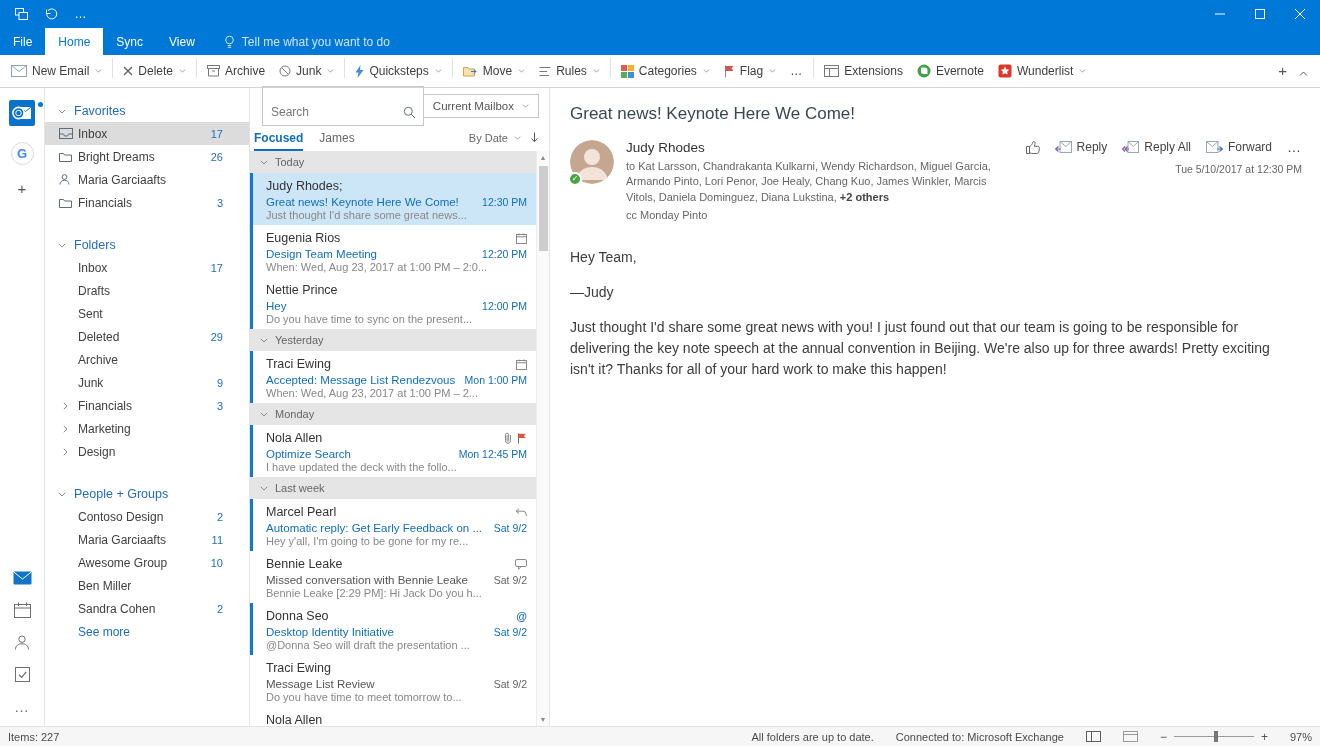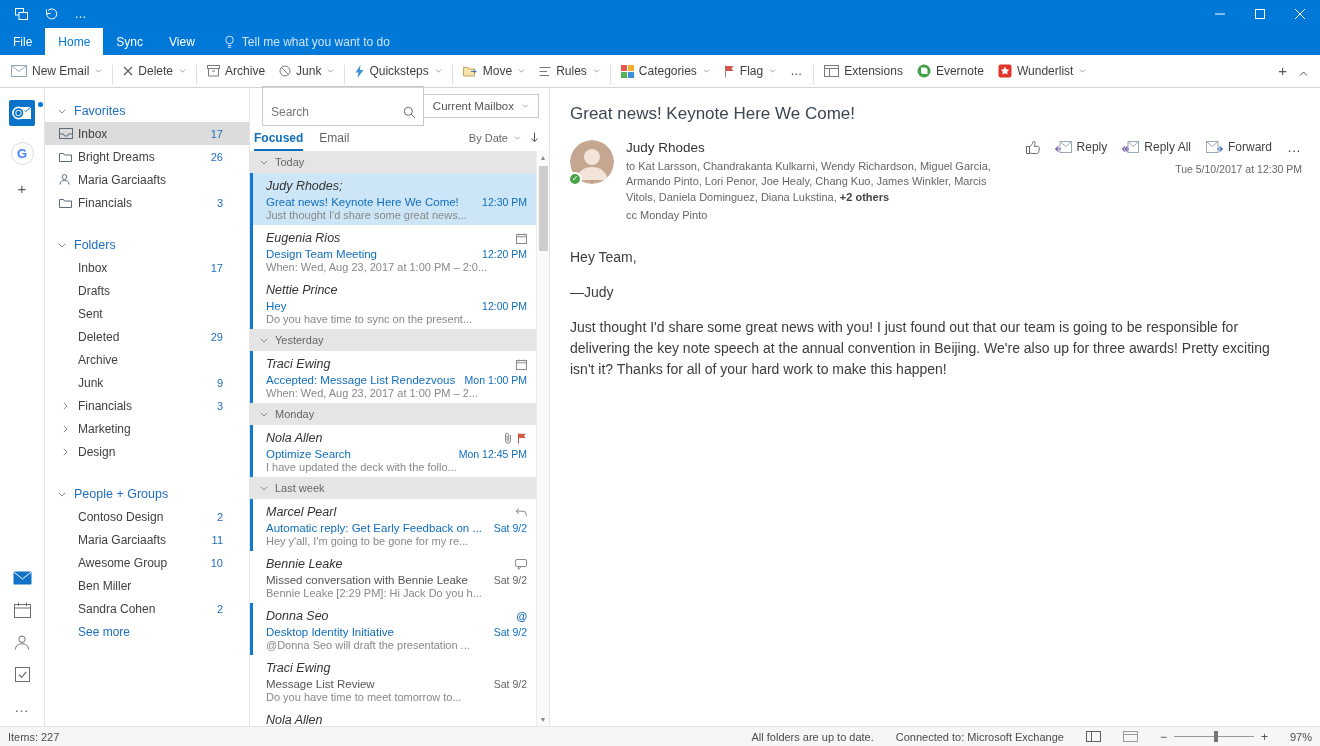--- a/index.html
+++ b/index.html
@@ -15,21 +15,21 @@
 .win-btn{width:40px;height:28px;display:flex;align-items:center;justify-content:center;}
 
 
 .tabrow{height:27px;flex:none;background:#0078d7;display:flex;align-items:stretch;}
 .rtab{padding:0 13px;font-size:12px;color:#fff;display:flex;align-items:center;}
 .rtab.active{background:#fff;color:#0078d7;}
 .tellme{display:flex;align-items:center;gap:7px;margin-left:16px;font-size:12px;color:#cfe4f7;}
 
 
 .ribbon{height:33px;flex:none;background:#fff;border-bottom:1px solid #d4d4d4;display:flex;align-items:center;padding:0 4px;}
-.ribbon-buttons{display:flex;align-items:flex-end;min-width:0;}
+.ribbon-buttons{display:flex;align-items:flex-start;min-width:0;}
 .rbtn{display:flex;align-items:center;gap:5px;height:27px;padding:0 7px;font-size:12px;color:#3e3e3e;white-space:nowrap;}
 .rsep{width:1px;height:20px;background:#e0e0e0;margin:0 3px;flex:none;}
 .caret{margin-left:1px;}
 .caret svg{width:7px;height:4px;}
 .ribbon-right{margin-left:auto;display:flex;align-items:center;gap:12px;padding-right:8px;}
 
 
 .main{height:638px;flex:none;display:flex;min-height:0;}
 
 
@@ -66,21 +66,21 @@
 .ltab{margin-right:16px;font-size:12px;color:#666;height:100%;display:flex;align-items:center;border-bottom:2px solid transparent;padding-top:2px;}
 .ltab.active{color:#106ebe;font-weight:bold;border-bottom-color:#106ebe;}
 .sort{margin-left:auto;display:flex;align-items:center;gap:5px;font-size:11px;color:#666;}
 .sort-dir{margin-left:9px;}
 .msgs{flex:1;position:relative;overflow:hidden;}
 .mgroup-h{height:22px;display:flex;align-items:center;gap:7px;padding-left:10px;font-size:11px;color:#666;background:#e5e5e5;}
 .gh-chev svg{width:8px;height:5px;}
 .msg{position:relative;height:52px;padding:5px 22px 0 16px;}
 .msg.unread::before{content:"";position:absolute;left:0;top:0;bottom:0;width:3px;background:#1178d4;}
 .msg.selected{background:#cde6f7;}
-.m1{display:flex;align-items:center;height:16px;font-style:italic;}
+.m1{display:flex;align-items:center;height:16px;}
 .msender{flex:1;font-size:12.5px;color:#333;white-space:nowrap;overflow:hidden;}
 .micons{display:flex;gap:5px;align-items:center;}
 .m2{display:flex;align-items:center;height:15px;}
 .msubject{flex:1;font-size:11.5px;color:#555;white-space:nowrap;overflow:hidden;}
 .mtime{font-size:10.5px;color:#666;margin-left:6px;white-space:nowrap;}
 .msg.unread .msubject,.msg.unread .mtime{color:#106ebe;}
 .mpreview{height:14px;font-size:11px;color:#888;white-space:nowrap;overflow:hidden;}
 .vscroll{position:absolute;top:0;right:0;bottom:0;width:13px;background:#fafafa;border-left:1px solid #ededed;display:flex;flex-direction:column;align-items:center;}
 .vs-arrow{height:13px;display:flex;align-items:center;justify-content:center;}
 .vs-thumb{width:9px;height:85px;background:#cdcdcd;margin-top:2px;flex:none;}
@@ -580,21 +580,21 @@
           <span data-name="scope-label">Current Mailbox</span>
           <span class="icn caret" data-name="chevron-down-icon">
               <svg width="8" height="5" viewBox="0 0 8 5">
                 <path d="M0.8 0.8 L4 4 L7.2 0.8" fill="none" stroke="#8a8a8a"></path>
               </svg>
             </span>
         </div>
       </div>
       <div class="list-tabs" data-name="list-tabs">
         <div class="ltab active" data-name="tab-focused">Focused</div>
-        <div class="ltab" data-name="tab-other">Email</div>
+        <div class="ltab" data-name="tab-other">James</div>
         <div class="sort" data-name="sort-by-button">
           <span data-name="sort-label">By Date</span>
           <span class="icn caret" data-name="chevron-down-icon">
               <svg width="8" height="5" viewBox="0 0 8 5">
                 <path d="M0.8 0.8 L4 4 L7.2 0.8" fill="none" stroke="#8a8a8a"></path>
               </svg>
             </span>
         </div>
         <span class="icn sort-dir" data-name="sort-desc-icon">
             <svg width="9" height="11" viewBox="0 0 9 11">

